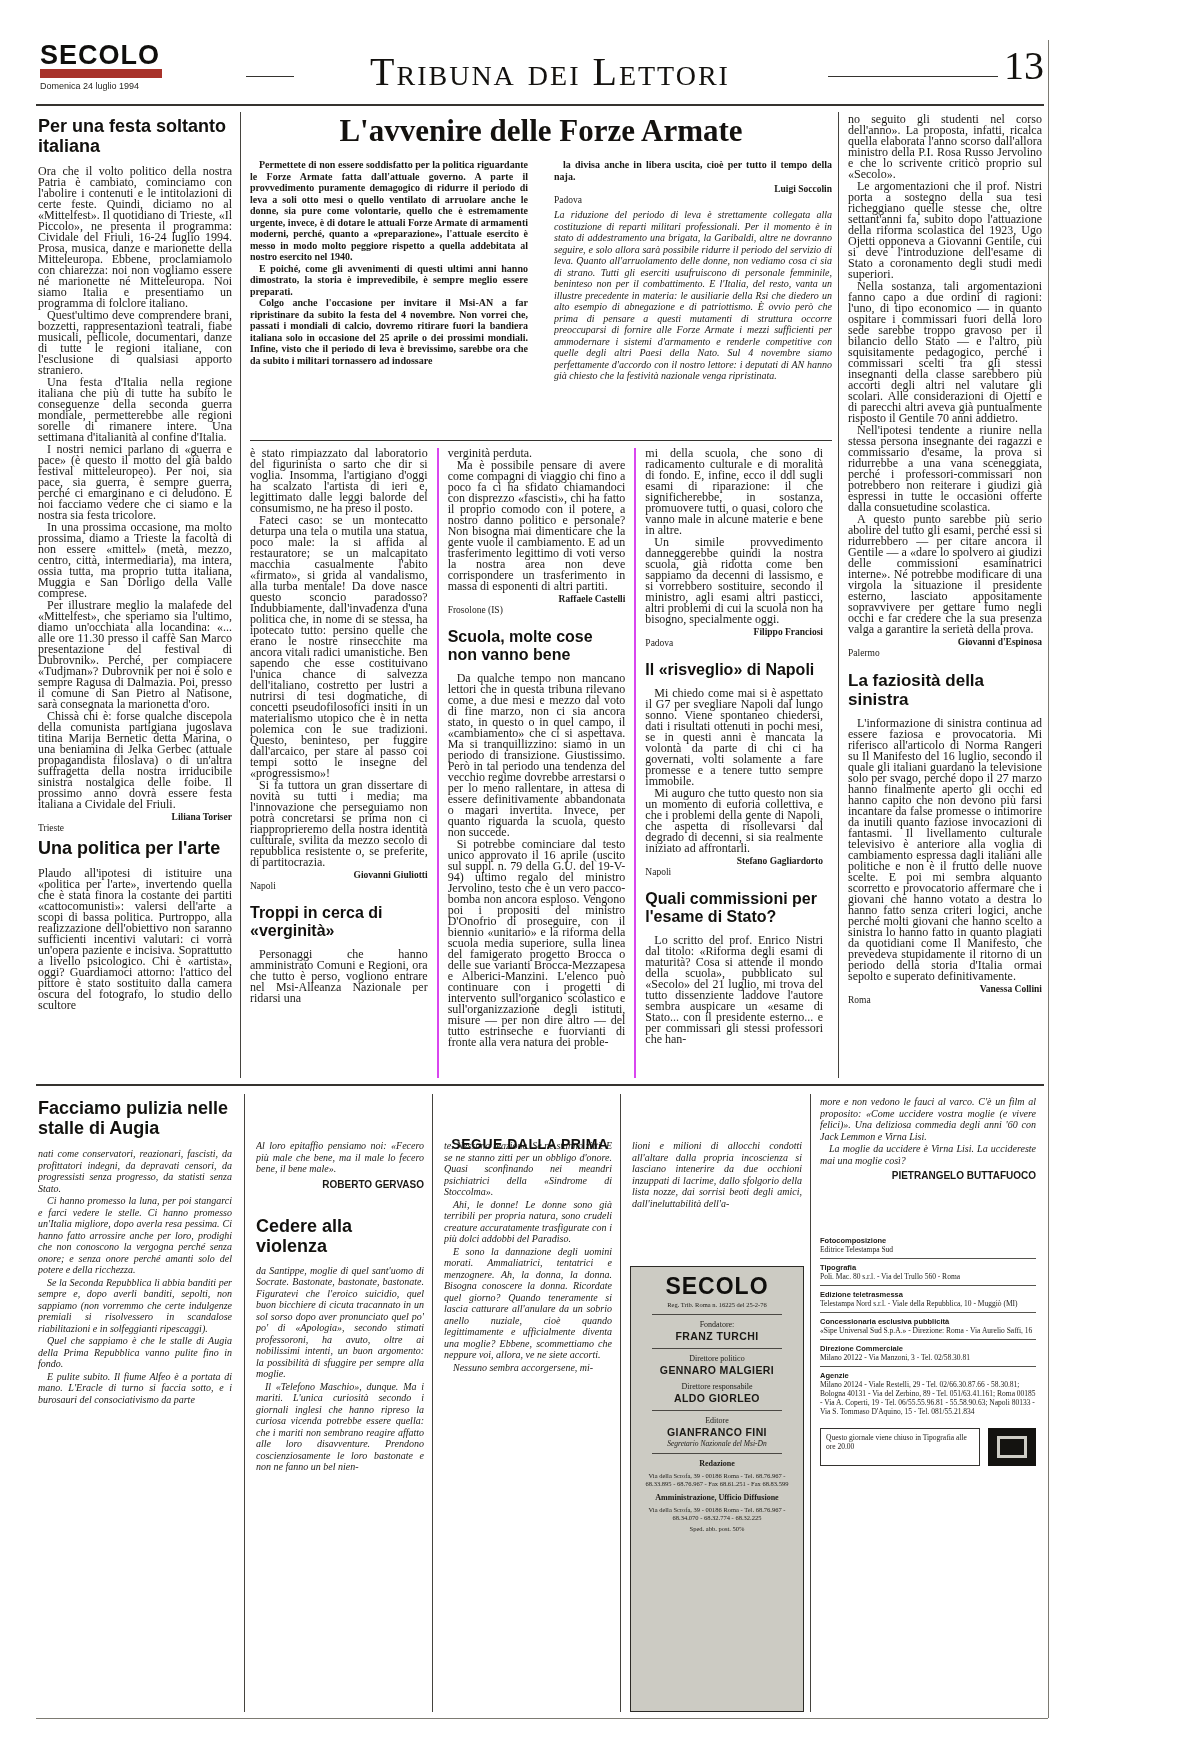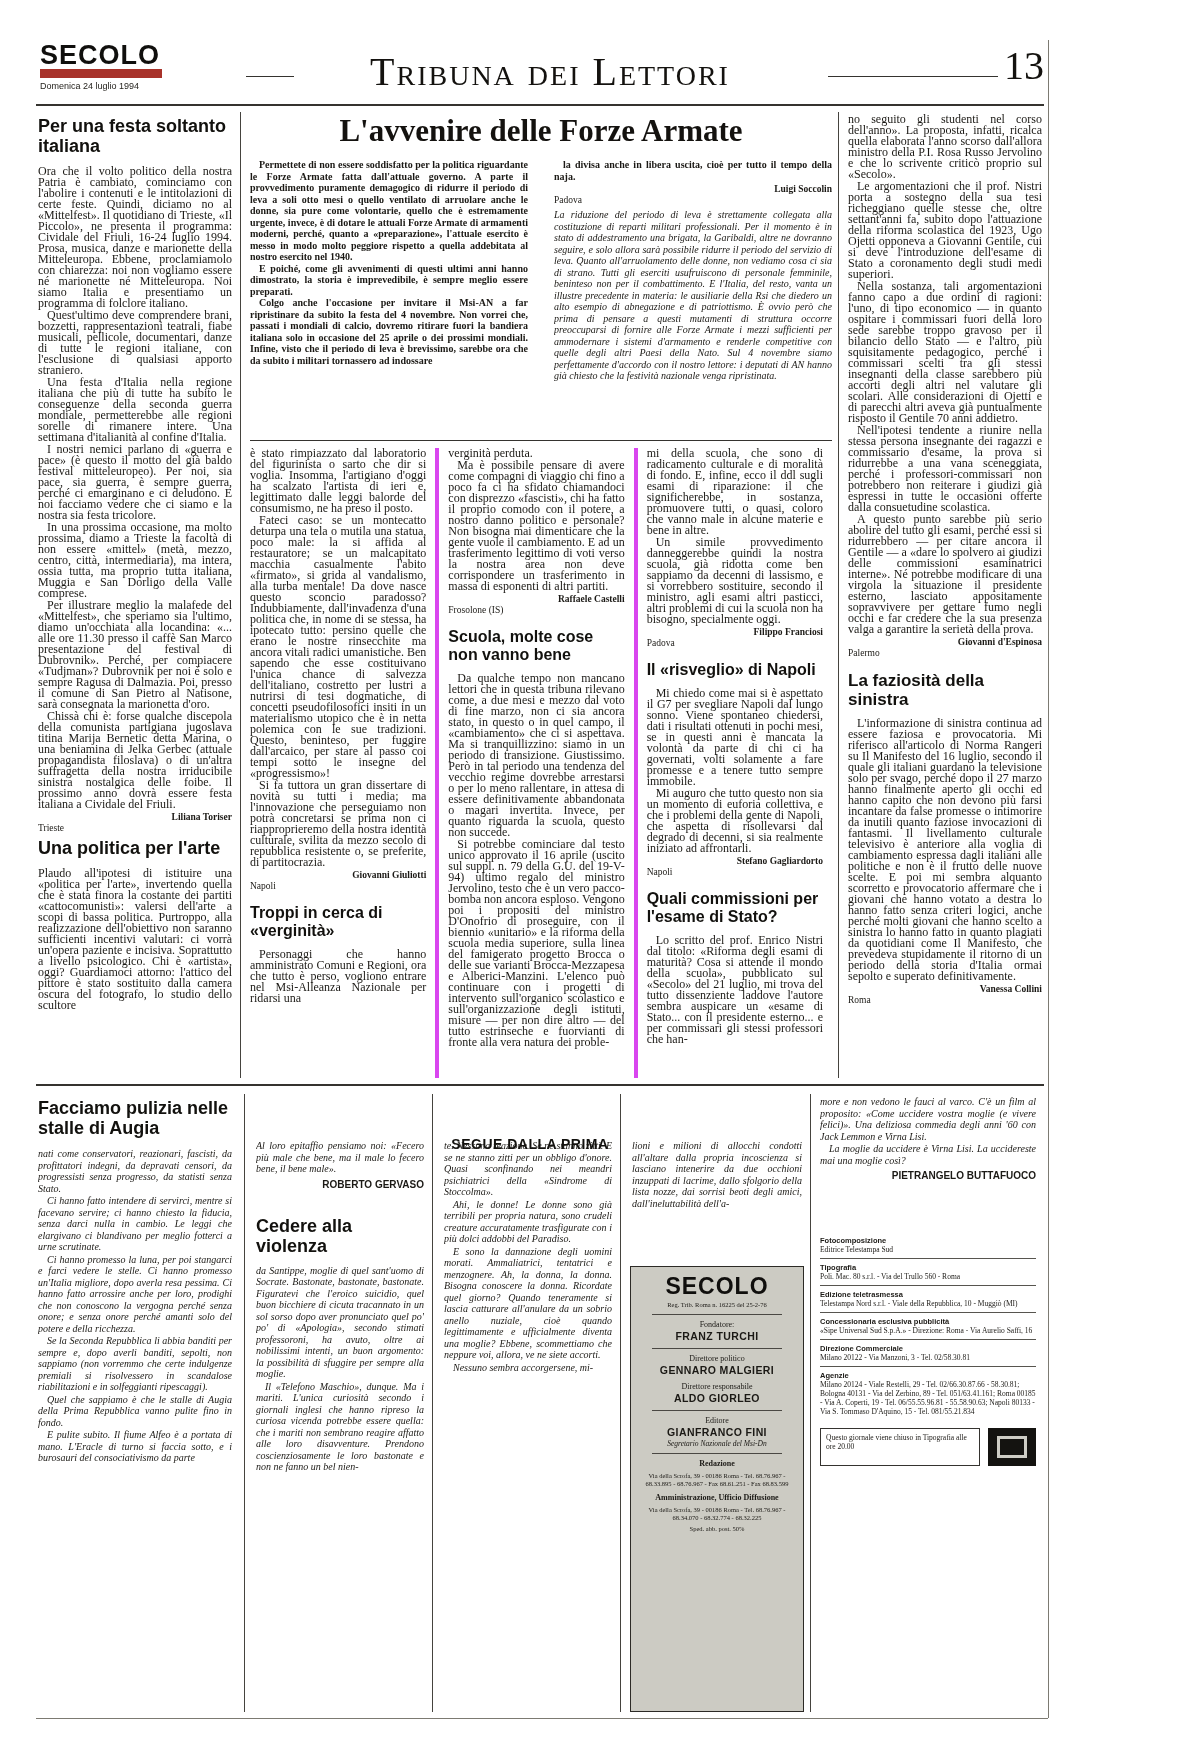--- a/index.html
+++ b/index.html
@@ -37,21 +37,21 @@
   .lead-cols { display:flex; gap:26px; margin-top:11px; }
   .lead-col { width:284px; overflow:hidden; }
   .lead-col p.bold { font-weight:bold; font-size:10px; line-height:11.5px; text-align:justify; text-indent:9px; margin:0; }
   .lead-col .body p { font-size:10px; line-height:11.5px; }
   .reply p { font-style:italic; }
 
   
   .letters { display:flex; }
   .lcol { flex:1; overflow:hidden; padding:0 9px; }
   .lcol:first-child { padding-left:0; }
-  .lcol + .lcol { border-left:4px solid #d946ef; }
+  .lcol + .lcol { border-left:2px solid #d946ef; }
 
   
   .segue { font-family:"Liberation Sans",sans-serif; font-weight:bold; font-size:14px; letter-spacing:.5px; text-align:center; color:#12110e; }
   .bcol p { font-size:10px; line-height:11.5px; }
   .gerv-sig { text-align:right; font-weight:bold; font-size:10px; font-family:"Liberation Sans",sans-serif; margin-top:4px; font-style:normal; }
 
   
   .mastbox { border:1.5px solid #2c2a26; padding:8px 7px; text-align:center; background:#cccbc3; }
   .mast-logo { font-family:"Liberation Sans",sans-serif; font-weight:bold; font-size:23px; letter-spacing:1px; line-height:23px; color:#100f0d; }
   .mast-reg { font-size:6.5px; line-height:8px; margin:3px 0 4px 0; }
@@ -199,21 +199,20 @@
     <div class="sig-name">Vanessa Collini</div>
     <div class="sig-place">Roma</div>
   </section>
 
   <div class="hrule" style="left:36px; top:1084px; width:1008px; height:2px;"></div>
 
   <section class="abs" style="left:38px; top:1094px; width:194px; height:620px;">
     <h2 class="ltitle">Facciamo pulizia nelle stalle di Augia</h2>
     <div class="body italic bcol">
         <p>nati come conservatori, reazionari, fascisti, da profittatori indegni, da depravati censori, da progressisti senza progresso, da statisti senza Stato.</p>
-        <p>Ci hanno fatto intendere di servirci, mentre si facevano servire; ci hanno chiesto la fiducia, senza darci nulla in cambio. Le leggi che elargivano ci blandivano per meglio fotterci a urne scrutinate.</p>
         <p>Ci hanno promesso la luna, per poi stangarci e farci vedere le stelle. Ci hanno promesso un'Italia migliore, dopo averla resa pessima. Ci hanno fatto arrossire anche per loro, prodighi che non conoscono la vergogna perché senza onore; e senza onore perché amanti solo del potere e della ricchezza.</p>
         <p>Se la Seconda Repubblica li abbia banditi per sempre e, dopo averli banditi, sepolti, non sappiamo (non vorremmo che certe indulgenze premiali si risolvessero in scandalose riabilitazioni e in solfeggianti ripescaggi).</p>
         <p>Quel che sappiamo è che le stalle di Augia della Prima Repubblica vanno pulite fino in fondo.</p>
         <p>E pulite subito. Il fiume Alfeo è a portata di mano. L'Eracle di turno si faccia sotto, e i burosauri del consociativismo da parte</p>
       </div>
   </section>
 
   <div class="vrule" style="left:244px; top:1094px; height:618px;"></div>
   <div class="vrule" style="left:432px; top:1094px; height:618px;"></div>
   <div class="vrule" style="left:620px; top:1094px; height:618px;"></div>

